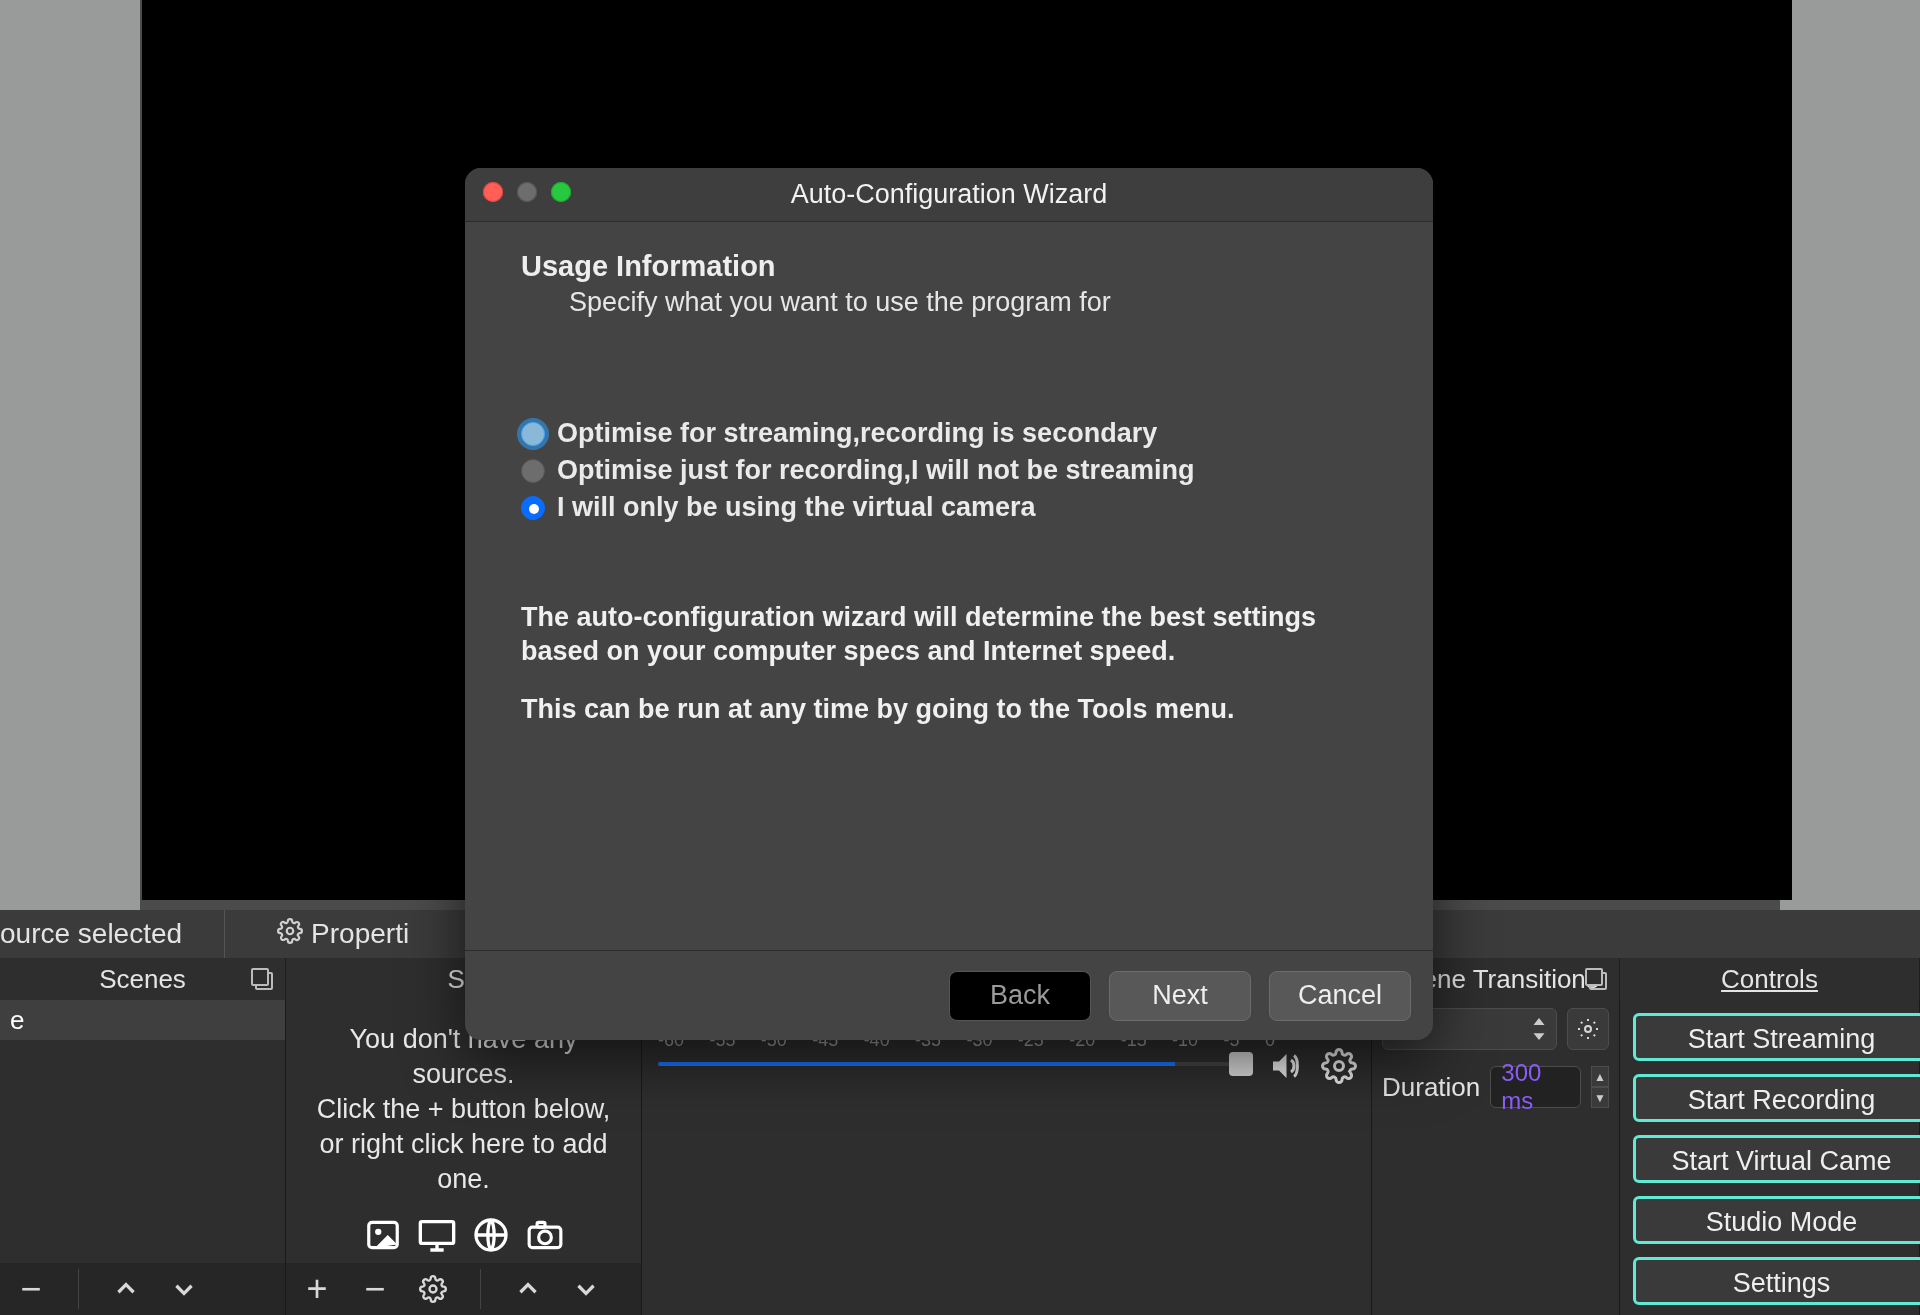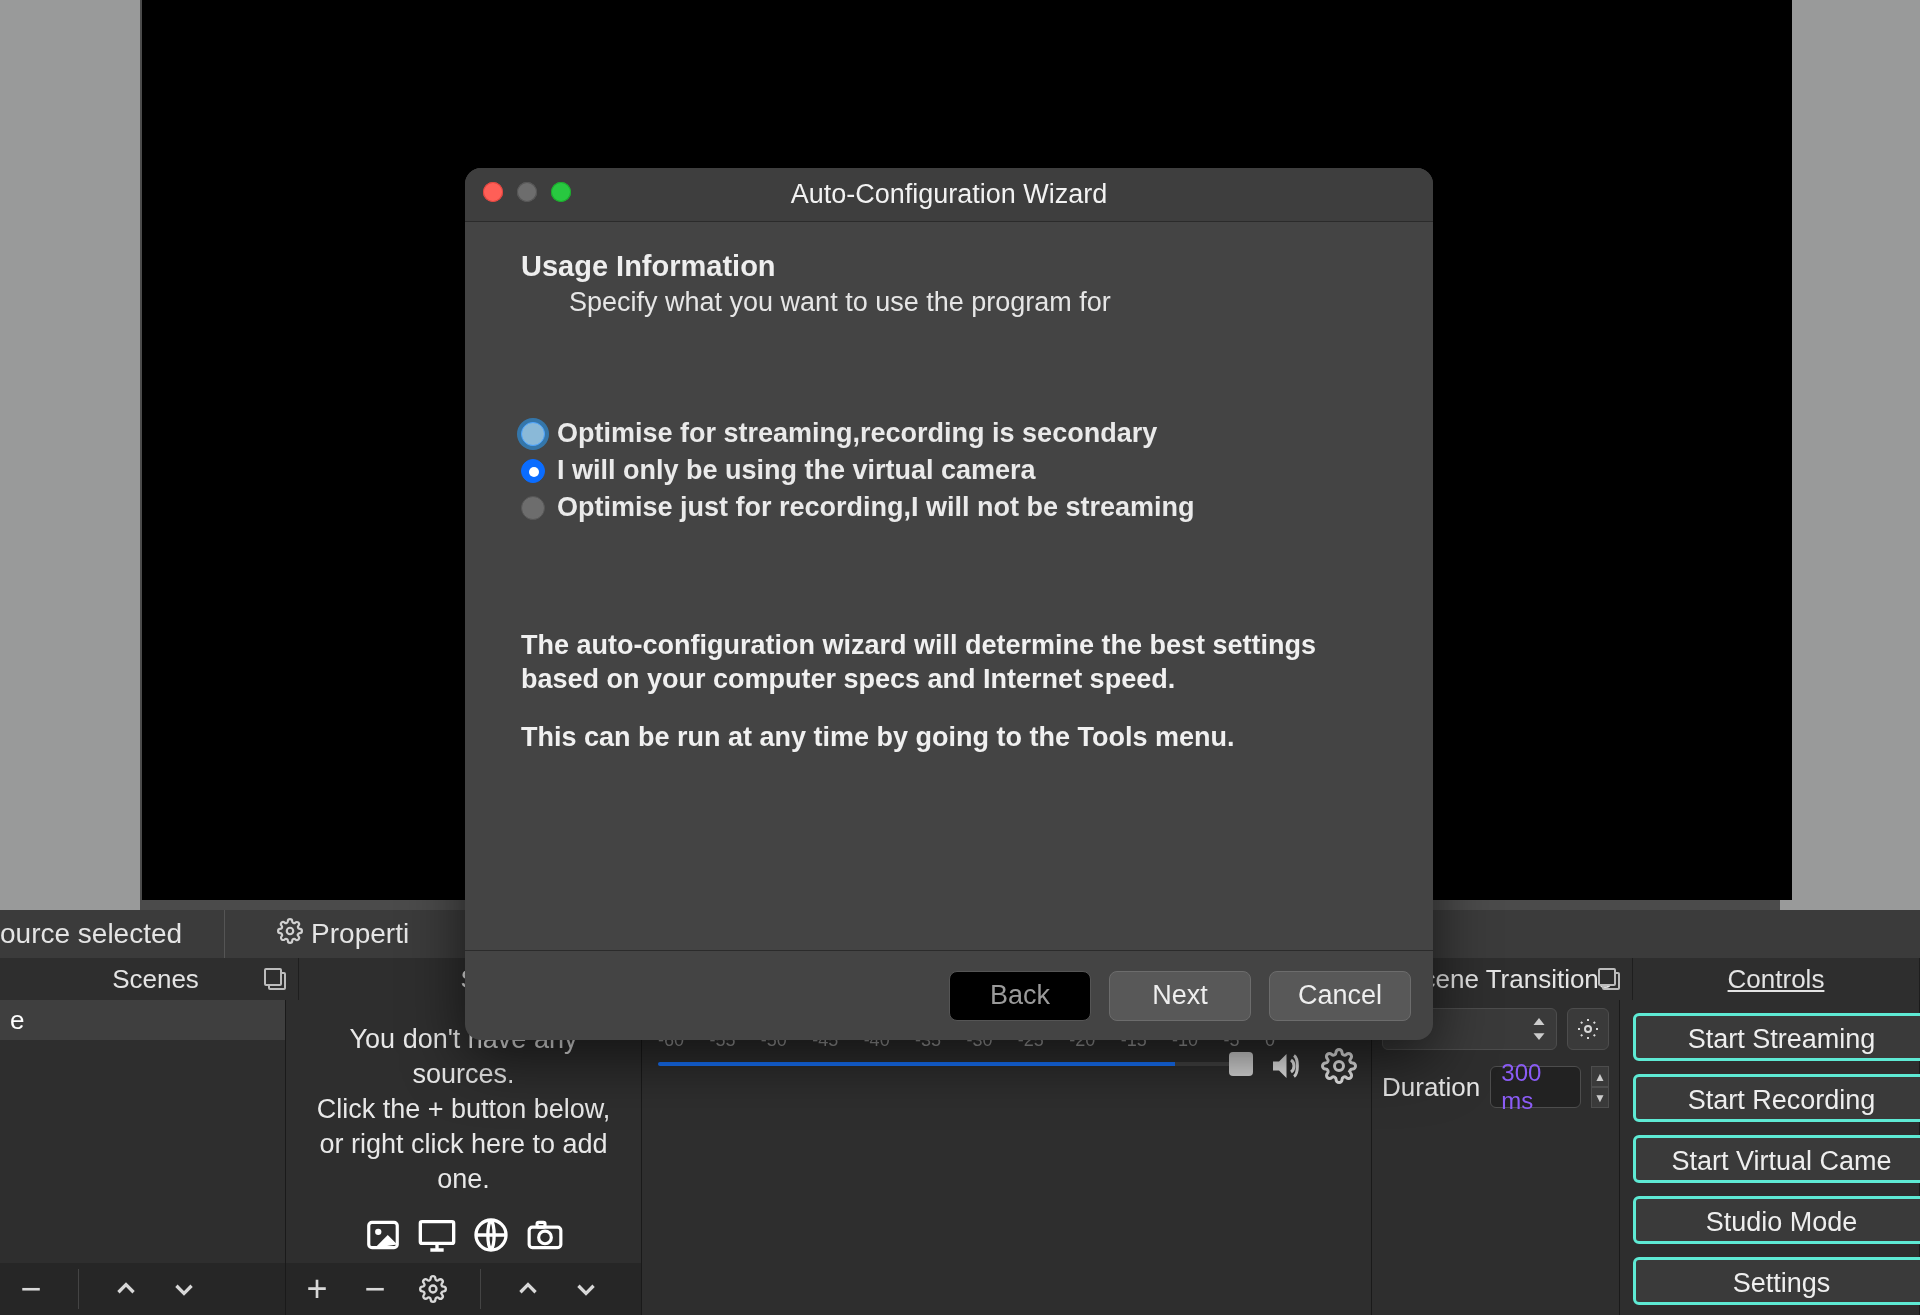--- a/index.html
+++ b/index.html
@@ -13,21 +13,21 @@
   .preview { position: absolute; left: 142px; top: 0; width: 1650px; height: 900px; background: #000; }
 
   
   .status-row { position: absolute; left: 0; top: 910px; width: 1920px; height: 48px; background: #3b3b3b; display: flex; align-items: center; color: #e4e4e4; font-size: 28px; gap: 20px; }
   .status-text { padding-left: 0; }
   .status-sep { height: 48px; border-left: 1px solid #555; margin: 0 22px; }
   .status-prop { display: flex; align-items: center; gap: 8px; margin-left: 10px; }
   .gear { width: 26px; height: 26px; display: inline-block; }
 
   
-  .dock-strip { position: absolute; left: 0; top: 958px; width: 1920px; height: 42px; background: #2e2e2e; display: flex; padding-left: 13px; }
+  .dock-strip { position: absolute; left: 0; top: 958px; width: 1920px; height: 42px; background: #2e2e2e; display: flex; }
   .dock-tab { flex: 0 0 auto; height: 42px; display: flex; align-items: center; justify-content: center; color: #e4e4e4; font-size: 26px; border-right: 1px solid #1e1e1e; position: relative; }
   .dock-tab .popout { position: absolute; right: 10px; top: 8px; width: 20px; height: 20px; }
   .dt-scenes   { width: 286px; }
   .dt-sources  { width: 356px; }
   .dt-mixer    { width: 730px; }
   .dt-trans    { width: 248px; }
   .dt-controls { width: 300px; flex: 1; text-decoration: underline; }
 
   .popout-icon { width: 18px; height: 18px; display: inline-block; border: 2px solid #bcbcbc; border-radius: 2px; position: relative; }
   .popout-icon::after { content: ""; position: absolute; left: -6px; top: -6px; width: 14px; height: 14px; border: 2px solid #bcbcbc; border-radius: 2px; background: #2e2e2e; }
@@ -85,21 +85,21 @@
   .section-title { font-size: 29px; font-weight: 700; }
   .section-sub { font-size: 27px; color: #e6e6e6; padding-left: 48px; margin-top: 4px; }
 
   .radio-group { margin-top: 100px; display: flex; flex-direction: column; gap: 6px; }
   .radio-row { display:flex; align-items:center; gap: 12px; font-size: 27px; color: #eaeaea; font-weight: bold; }
   .radio { width: 24px; height: 24px; border-radius: 50%; background: #6d6d6d; border: 1px solid #565656; position: relative; flex-shrink:0; }
   .radio.selected { background: #0a6cff; border-color: #0a6cff; }
   .radio.selected::after { content: ""; position: absolute; left: 7px; top: 7px; width: 10px; height: 10px; border-radius: 50%; background: #fff; }
   .radio.focus-ring { box-shadow: 0 0 0 4px rgba(40,160,255,0.55); background:#8ab9d8; border-color:#4aa3ff; }
 
-  .modal-desc { margin-top: 106px; font-size: 27px; font-weight: 700; line-height: 1.25; color: #f0f0f0; }
+  .modal-desc { margin-top: 78px; font-size: 27px; font-weight: 700; line-height: 1.25; color: #f0f0f0; }
   .modal-desc p + p { margin-top: 24px; }
 
   .modal-buttons { position: absolute; left: 0; right: 0; bottom: 0; height: 90px; border-top: 1px solid #2b2b2b; display:flex; align-items:center; justify-content:flex-end; gap: 18px; padding-right: 22px; }
   .mbtn { width: 142px; height: 50px; background: #585858; border: 1px solid #6c6c6c; border-radius: 8px; color: #eee; font-size: 27px; display:flex; align-items:center; justify-content:center; }
   .mbtn.disabled { background: #000000; color: #9a9a9a; border-color: #555; }
 
   svg { display:block; }
 </style>
 </head>
 <body>
@@ -307,26 +307,26 @@
     <div class="modal-body">
       <div class="section-title">Usage Information</div>
       <div class="section-sub">Specify what you want to use the program for</div>
 
       <div class="radio-group">
         <div class="radio-row">
           <span class="radio focus-ring"></span>
           <span>Optimise for streaming,recording is secondary</span>
         </div>
         <div class="radio-row">
+          <span class="radio"></span>
+          <span>Optimise just for recording,I will not be streaming</span>
+        </div>
+        <div class="radio-row">
           <span class="radio selected"></span>
           <span>I will only be using the virtual camera</span>
-        </div>
-        <div class="radio-row">
-          <span class="radio"></span>
-          <span>Optimise just for recording,I will not be streaming</span>
         </div>
       </div>
 
       <div class="modal-desc">
         <p>The auto-configuration wizard will determine the best settings based on your computer specs and Internet speed.</p>
         <p>This can be run at any time by going to the Tools menu.</p>
       </div>
     </div>
 
     <div class="modal-buttons">

